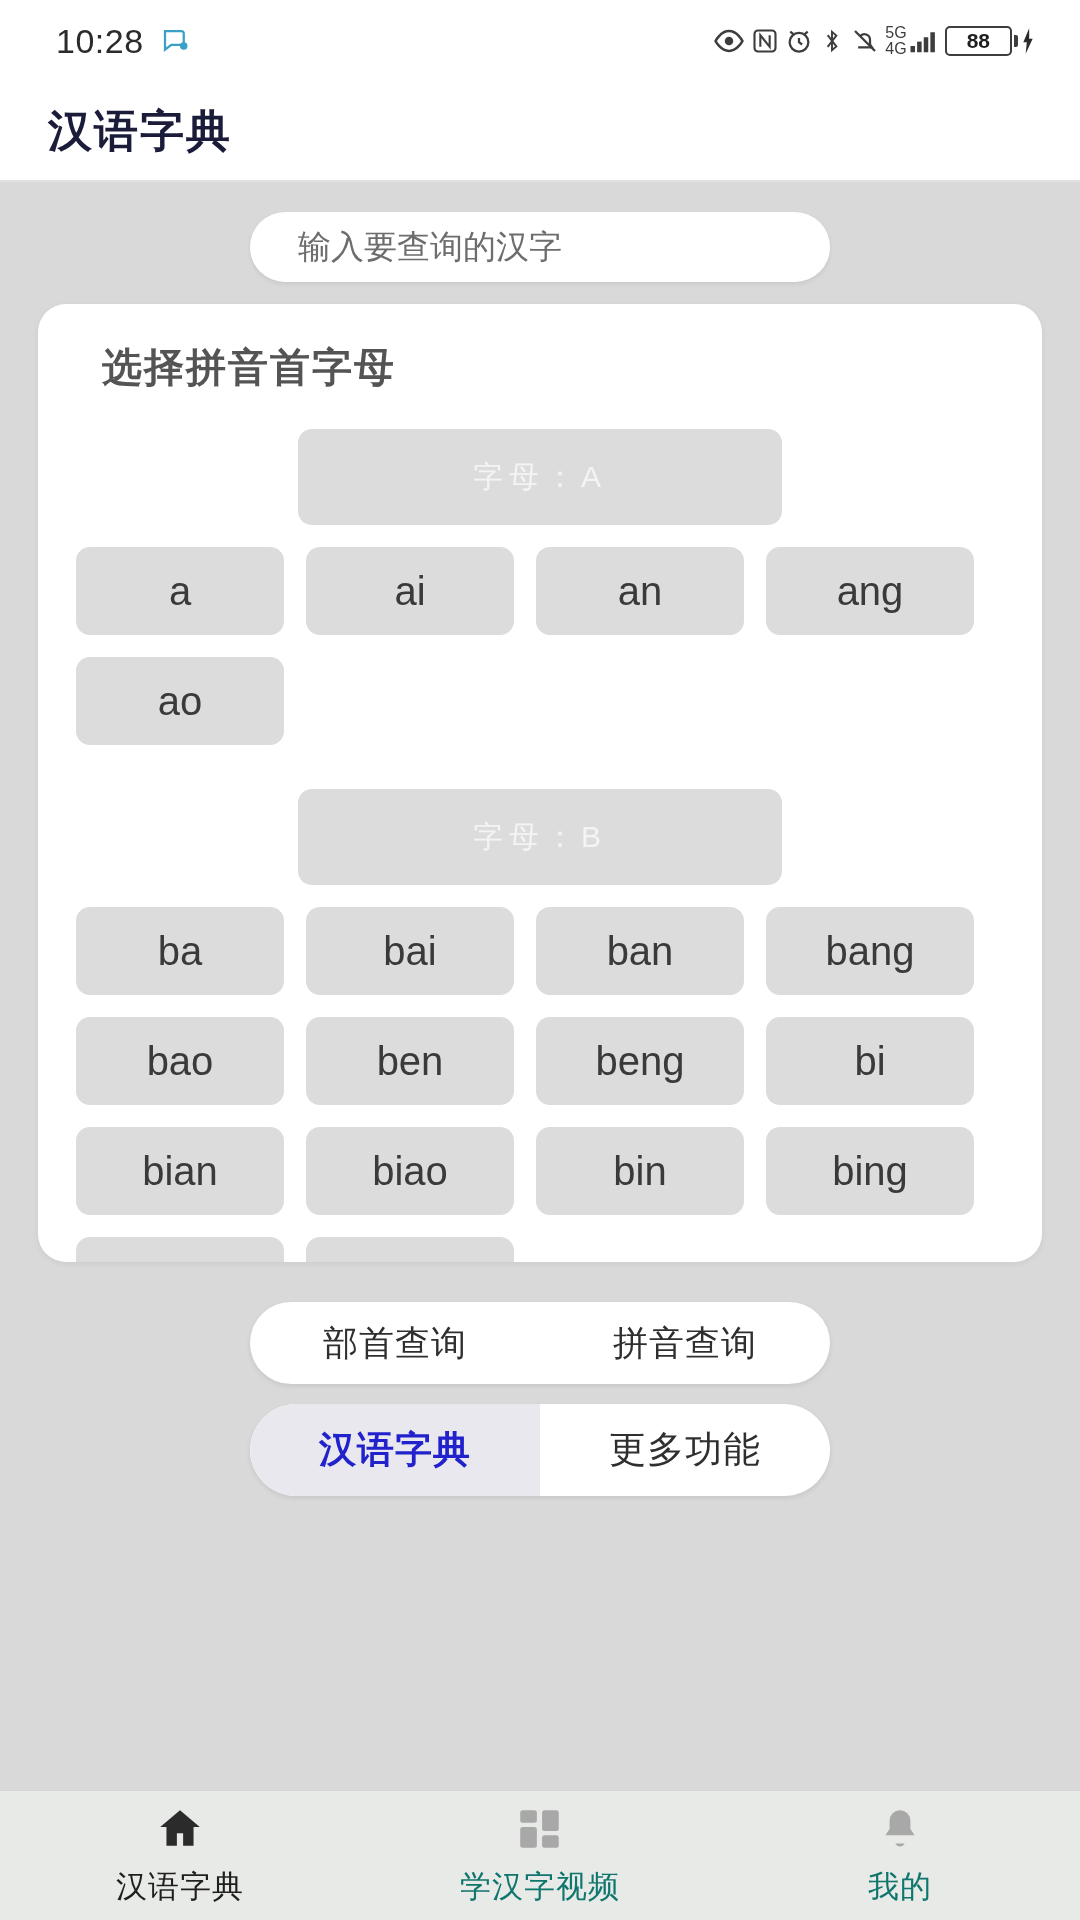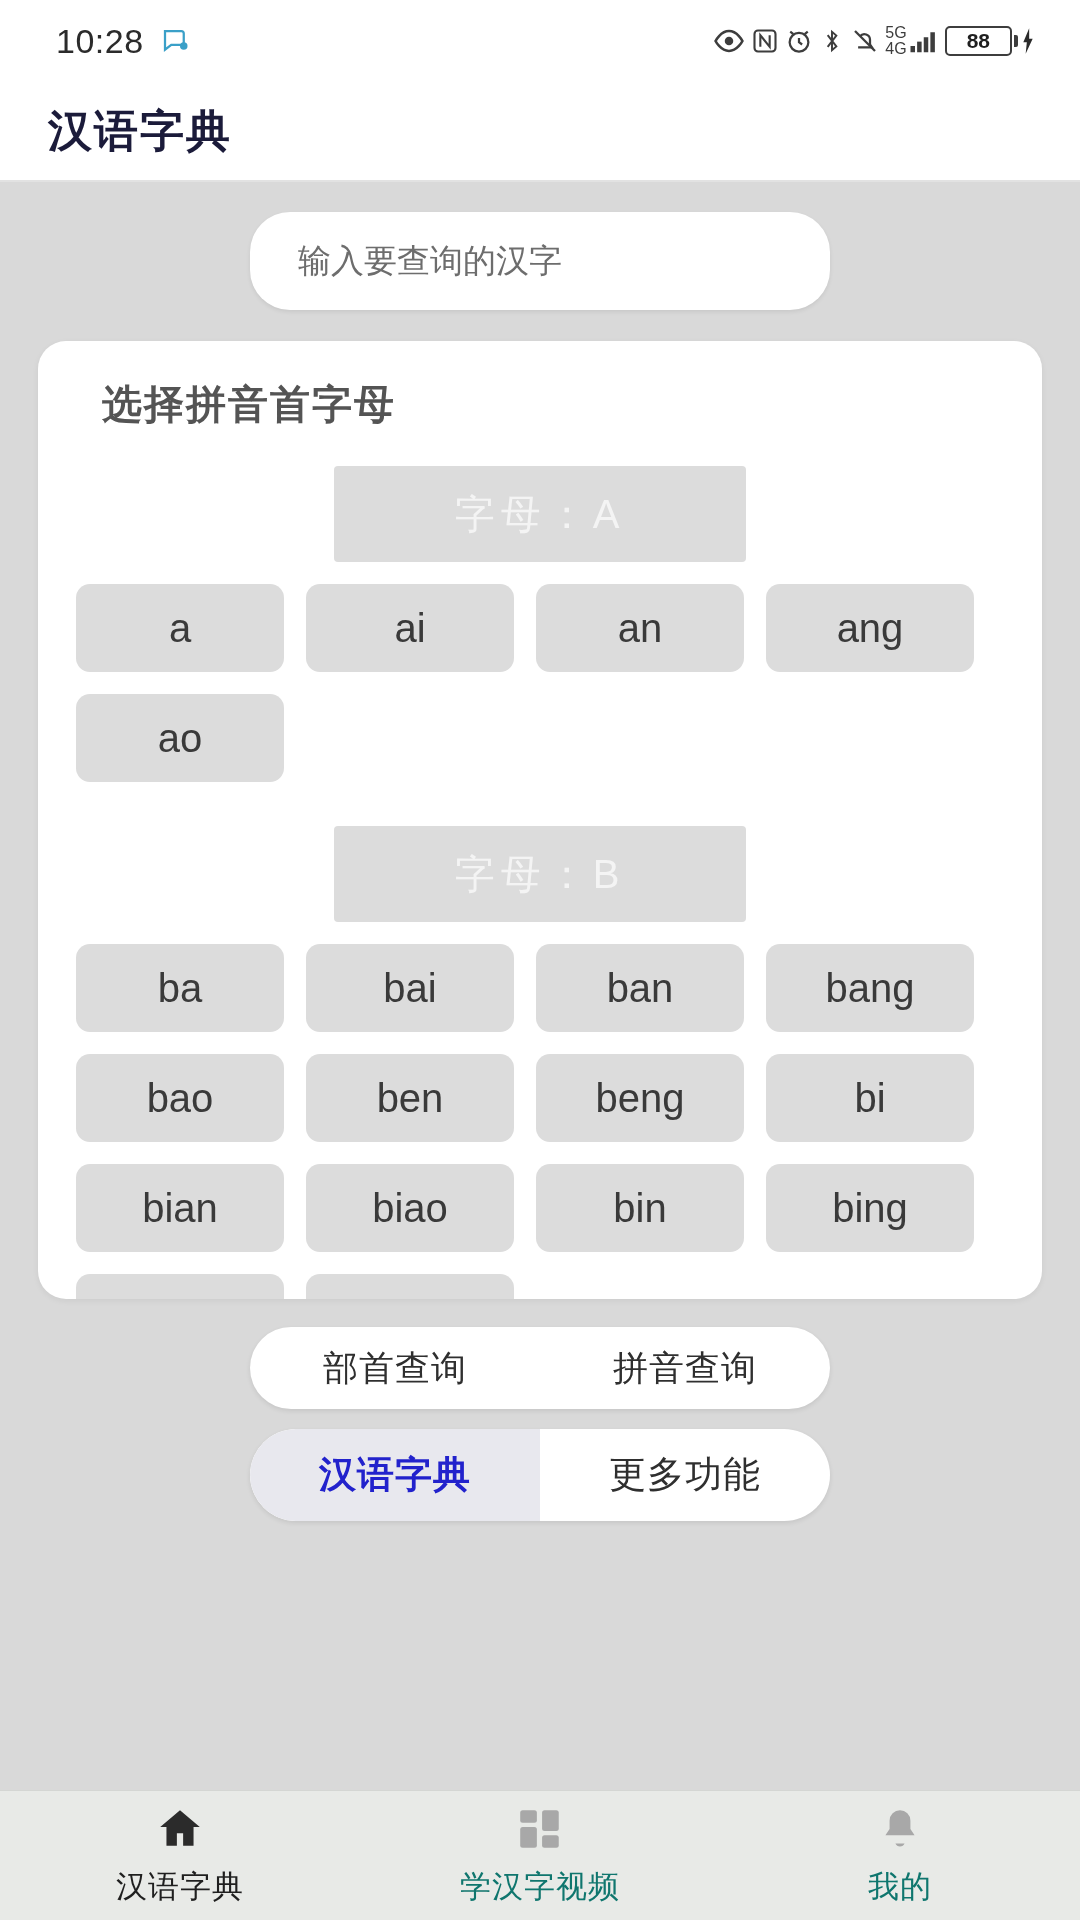--- a/index.html
+++ b/index.html
@@ -100,68 +100,68 @@
     position: relative;
     display: flex;
     flex-direction: column;
     align-items: center;
     padding-top: 30px;
     overflow: hidden;
   }
 
   .search-pill {
     width: 580px;
-    height: 98px;
+    height: 70px;
     background: #ffffff;
     border-radius: 40px;
     display: flex;
     align-items: center;
     padding-left: 48px;
     box-shadow: 0 2px 4px rgba(0,0,0,.08);
   }
   .search-pill input {
     border: 0;
     outline: 0;
     background: transparent;
     font-size: 33px;
     color: #2b2b2b;
     font-family: inherit;
     width: 100%;
   }
   .search-pill input::placeholder { color: #6d6d6d; }
 
   .card {
     width: 1004px;
-    margin-top: 31px;
+    margin-top: 22px;
     background: #ffffff;
     border-radius: 28px;
     padding: 36px 36px 26px 36px;
     height: 958px;
     overflow: hidden;
     box-shadow: 0 2px 6px rgba(0,0,0,.06);
   }
   .card-title {
     font-size: 40px;
     color: #545454;
     font-weight: 700;
     letter-spacing: 2px;
     margin-left: 28px;
     margin-bottom: 34px;
   }
 
   .letter-head {
-    width: 412px;
+    width: 484px;
     margin: 0 auto 22px auto;
     height: 96px;
     background: #dcdcdc;
-    border-radius: 4px;
+    border-radius: 14px;
     display: flex;
     align-items: center;
     justify-content: center;
-    font-size: 40px;
+    font-size: 30px;
     color: #f4f4f4;
     letter-spacing: 6px;
   }
   .letter-head.second { margin-top: 44px; }
 
   .grid {
     display: flex;
     flex-wrap: wrap;
     gap: 22px 22px;
     padding: 0 2px;
@@ -179,21 +179,21 @@
   }
 
   
   .pill-row {
     width: 580px;
     height: 82px;
     background: #ffffff;
     border-radius: 42px;
     display: flex;
     align-items: center;
-    margin-top: 28px;
+    margin-top: 40px;
     box-shadow: 0 2px 5px rgba(0,0,0,.09);
     overflow: hidden;
   }
   .pill-row > div {
     flex: 1 1 50%;
     text-align: center;
     font-size: 35px;
     color: #2f2f2f;
     letter-spacing: 1px;
   }

